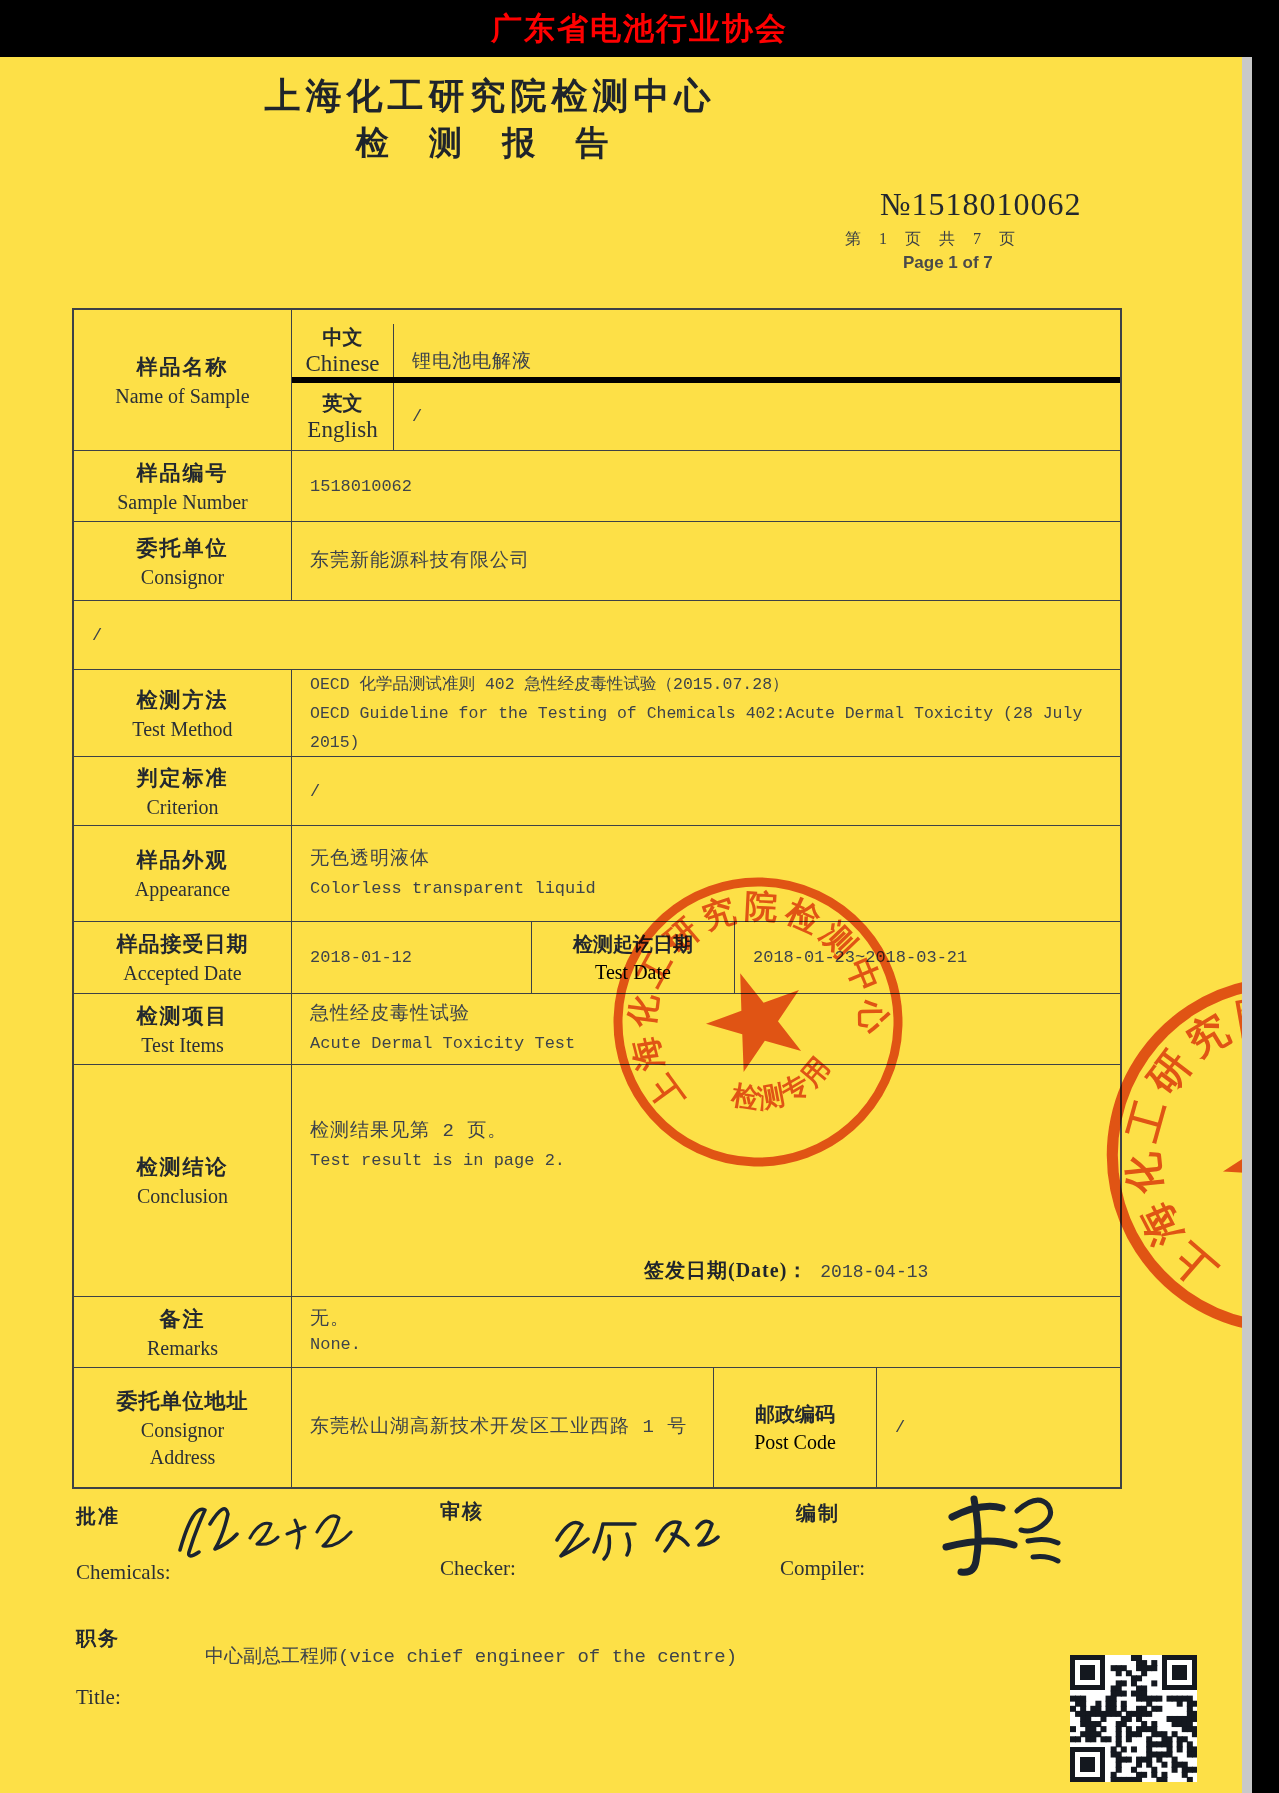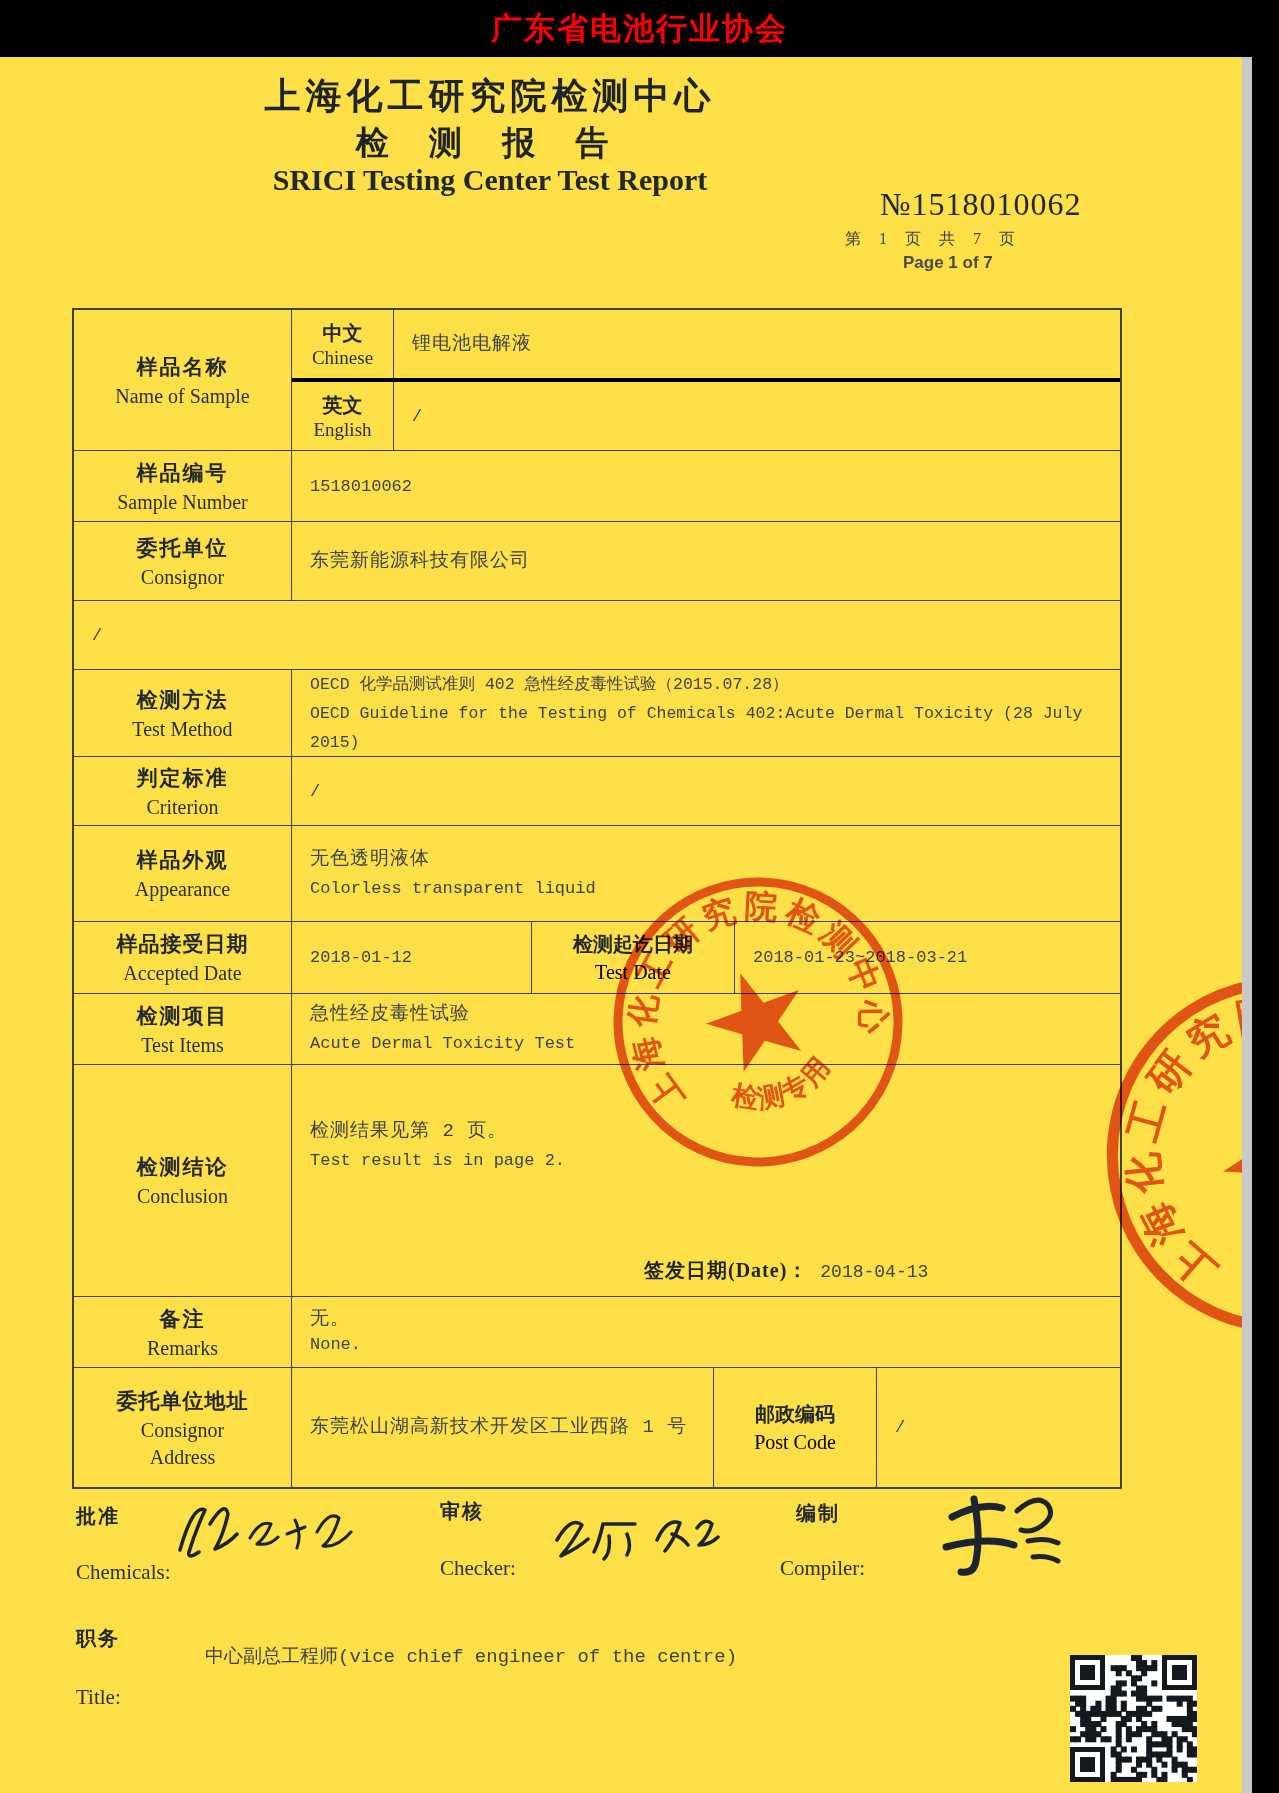--- a/index.html
+++ b/index.html
@@ -37,21 +37,21 @@
   .lbl { width:218px; border-right:1px solid #3d4146; display:flex; flex-direction:column;
          align-items:center; justify-content:center; gap:4px; text-align:center; }
   .lbl .cn { font-size:21px; color:#23282f; letter-spacing:2px; font-weight:bold; }
   .lbl .en { font-size:20px; color:#2b3037; font-family:"Liberation Serif", serif; }
   .val { flex:1; display:flex; flex-direction:column; justify-content:center; padding-left:18px;
          font-family:"Liberation Mono", "DejaVu Sans Mono", monospace; font-size:17px;
          color:#3d434b; line-height:29px; white-space:nowrap; }
   .keycol { width:102px; border-right:1px solid #3d4146; display:flex; flex-direction:column;
             align-items:center; justify-content:center; }
   .keycol .cn { font-size:20px; font-weight:bold; color:#23282f; }
-  .keycol .en { font-size:19px; color:#2b3037; }
+  .keycol .en { font-size:23px; color:#2b3037; }
   .midlbl { border-right:1px solid #3d4146; display:flex; flex-direction:column; align-items:center;
             justify-content:center; gap:3px; text-align:center; }
   .cjk-val { font-size:19px; letter-spacing:1px; }
 
   .concl-val { position:relative; padding-top:52px; justify-content:flex-start; }
   .issue-line { position:absolute; left:352px; bottom:9px; white-space:nowrap; }
   .issue-label { font-size:20px; font-weight:bold; color:#1f242b; font-family:"Liberation Serif", serif; letter-spacing:1px; }
   .issue-date { font-size:18px; color:#3d434b; font-family:"Liberation Mono", monospace; margin-left:12px; }
 
   
@@ -75,34 +75,33 @@
 
   <div class="banner">
     <span class="banner-text">广东省电池行业协会</span>
   </div>
 
   <div class="right-seam"></div>
   <div class="right-strip"></div>
 
   <div class="h-org">上海化工研究院检测中心</div>
   <div class="h-report">检 测 报 告</div>
-  <div class="h-en">SRICI Testing Center Test Report</div>
   <div class="h-no">№1518010062</div>
   <div class="h-page-cn">第 1 页 共 7 页</div>
   <div class="h-page-en">Page 1 of 7</div>
 
   <div class="doc-table">
 
     <div class="t-row" style="height:141px">
       <div class="lbl">
         <span class="cn">样品名称</span>
         <span class="en">Name of Sample</span>
       </div>
       <div style="flex:1; display:flex; flex-direction:column;">
-        <div style="flex:1; display:flex; border-bottom:4px solid #000000;">
+        <div style="flex:1; display:flex; border-bottom:6px solid #000000;align-items:flex-end;">
           <div class="keycol">
             <span class="cn">中文</span>
             <span class="en">Chinese</span>
           </div>
           <div class="val cjk-val">锂电池电解液</div>
         </div>
         <div style="flex:1; display:flex;">
           <div class="keycol">
             <span class="cn">英文</span>
             <span class="en">English</span>

